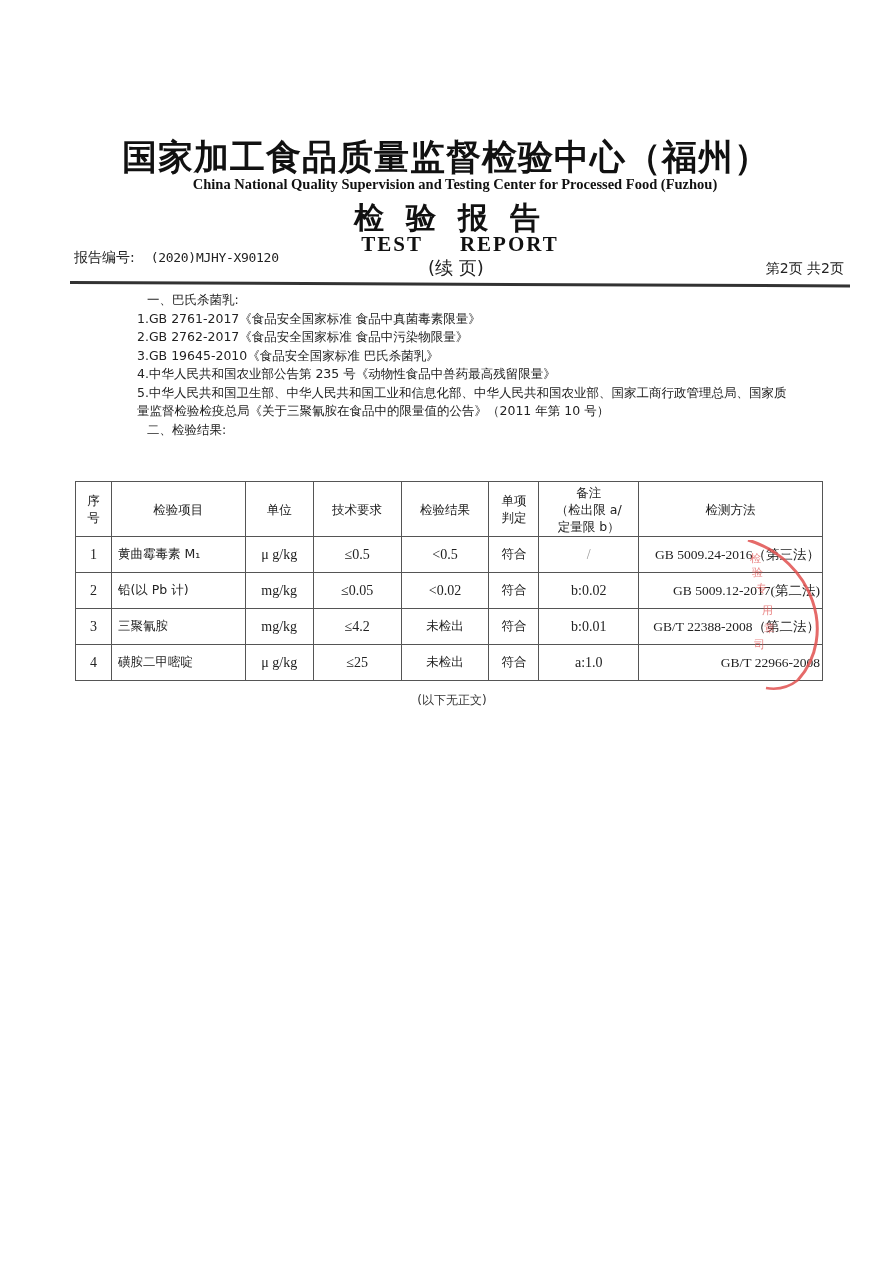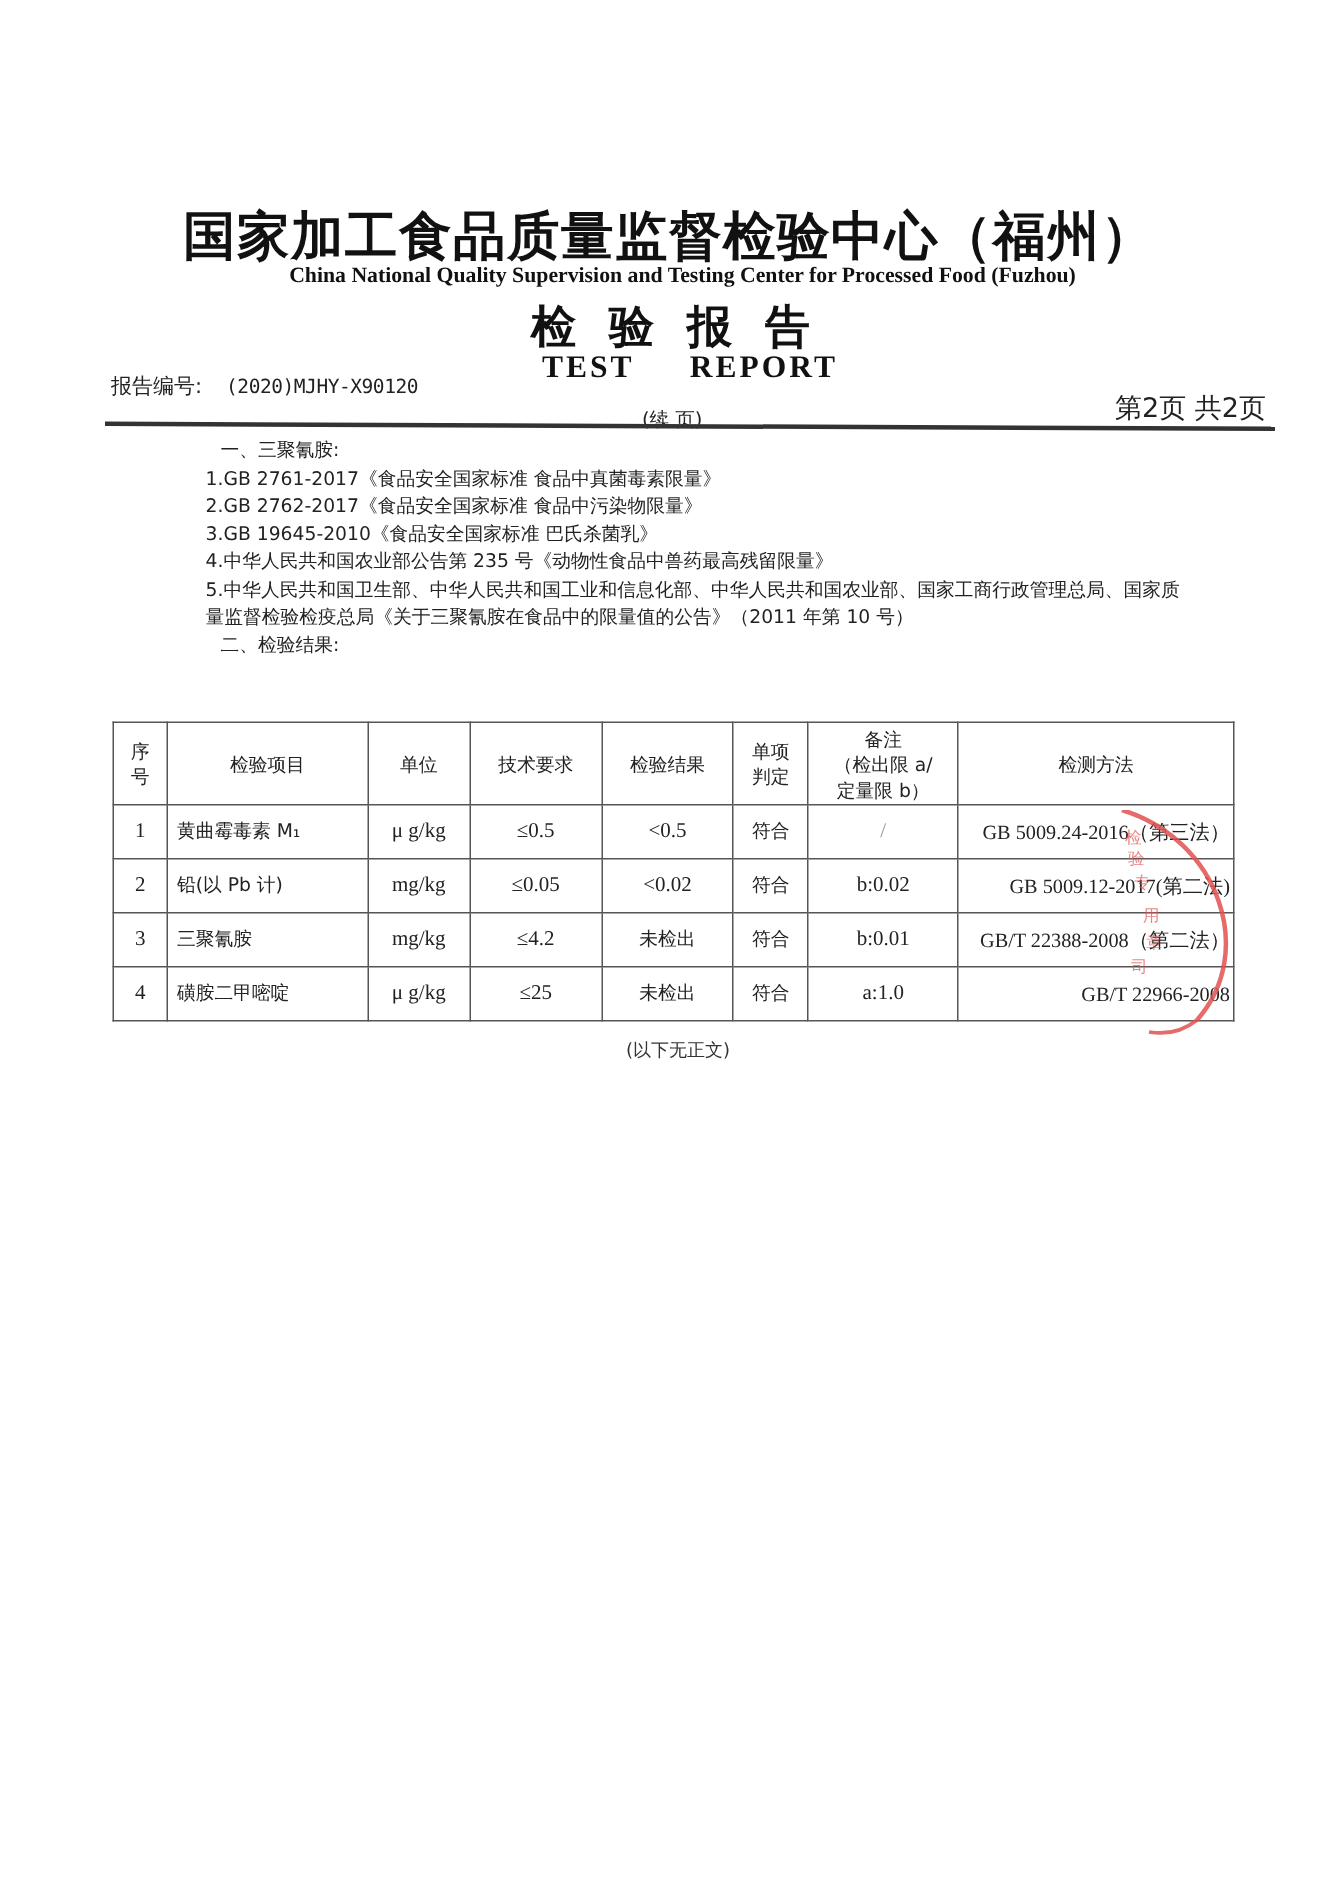--- a/index.html
+++ b/index.html
@@ -63,28 +63,27 @@
     }
     .report-no .val {
       font-family: "DejaVu Sans Mono", monospace;
       font-size: 13px;
       margin-left: 16px;
       letter-spacing: -0.3px;
     }
     .cont {
       position: absolute; left: 428px; top: 256px;
       font-family: "DejaVu Sans", sans-serif;
-      font-size: 13px;
-      color: #222;
-      margin-top: 15px;
+      font-size: 18px;
+      color: #222;
     }
     .pager {
       position: absolute; right: 48px; top: 260px;
       font-family: "DejaVu Sans", sans-serif;
-      font-size: 18px;
+      font-size: 14px;
       color: #222;
     }
     .rule {
       position: absolute; left: 70px; top: 281px;
       width: 780px; height: 3px;
       background: #333;
       transform: rotate(0.25deg);
       transform-origin: left center;
     }
 
@@ -148,21 +147,21 @@
   <div class="title-en">TEST REPORT</div>
 
   <div class="report-no">
     <span>报告编号:</span><span class="val">(2020)MJHY-X90120</span>
   </div>
   <div class="cont">(续 页)</div>
   <div class="pager">第2页  共2页</div>
   <div class="rule"></div>
 
   <div class="basis">
-    <div class="line head">一、三聚氰胺:</div>
+    <div class="line head">一、巴氏杀菌乳:</div>
     <div class="line">1.GB 2761-2017《食品安全国家标准 食品中真菌毒素限量》</div>
     <div class="line">2.GB 2762-2017《食品安全国家标准 食品中污染物限量》</div>
     <div class="line">3.GB 19645-2010《食品安全国家标准 巴氏杀菌乳》</div>
     <div class="line">4.中华人民共和国农业部公告第 235 号《动物性食品中兽药最高残留限量》</div>
     <div class="line wrap">5.中华人民共和国卫生部、中华人民共和国工业和信息化部、中华人民共和国农业部、国家工商行政管理总局、国家质量监督检验检疫总局《关于三聚氰胺在食品中的限量值的公告》（2011 年第 10 号）</div>
     <div class="line head">二、检验结果:</div>
   </div>
 
   <table class="results">
     <colgroup>

